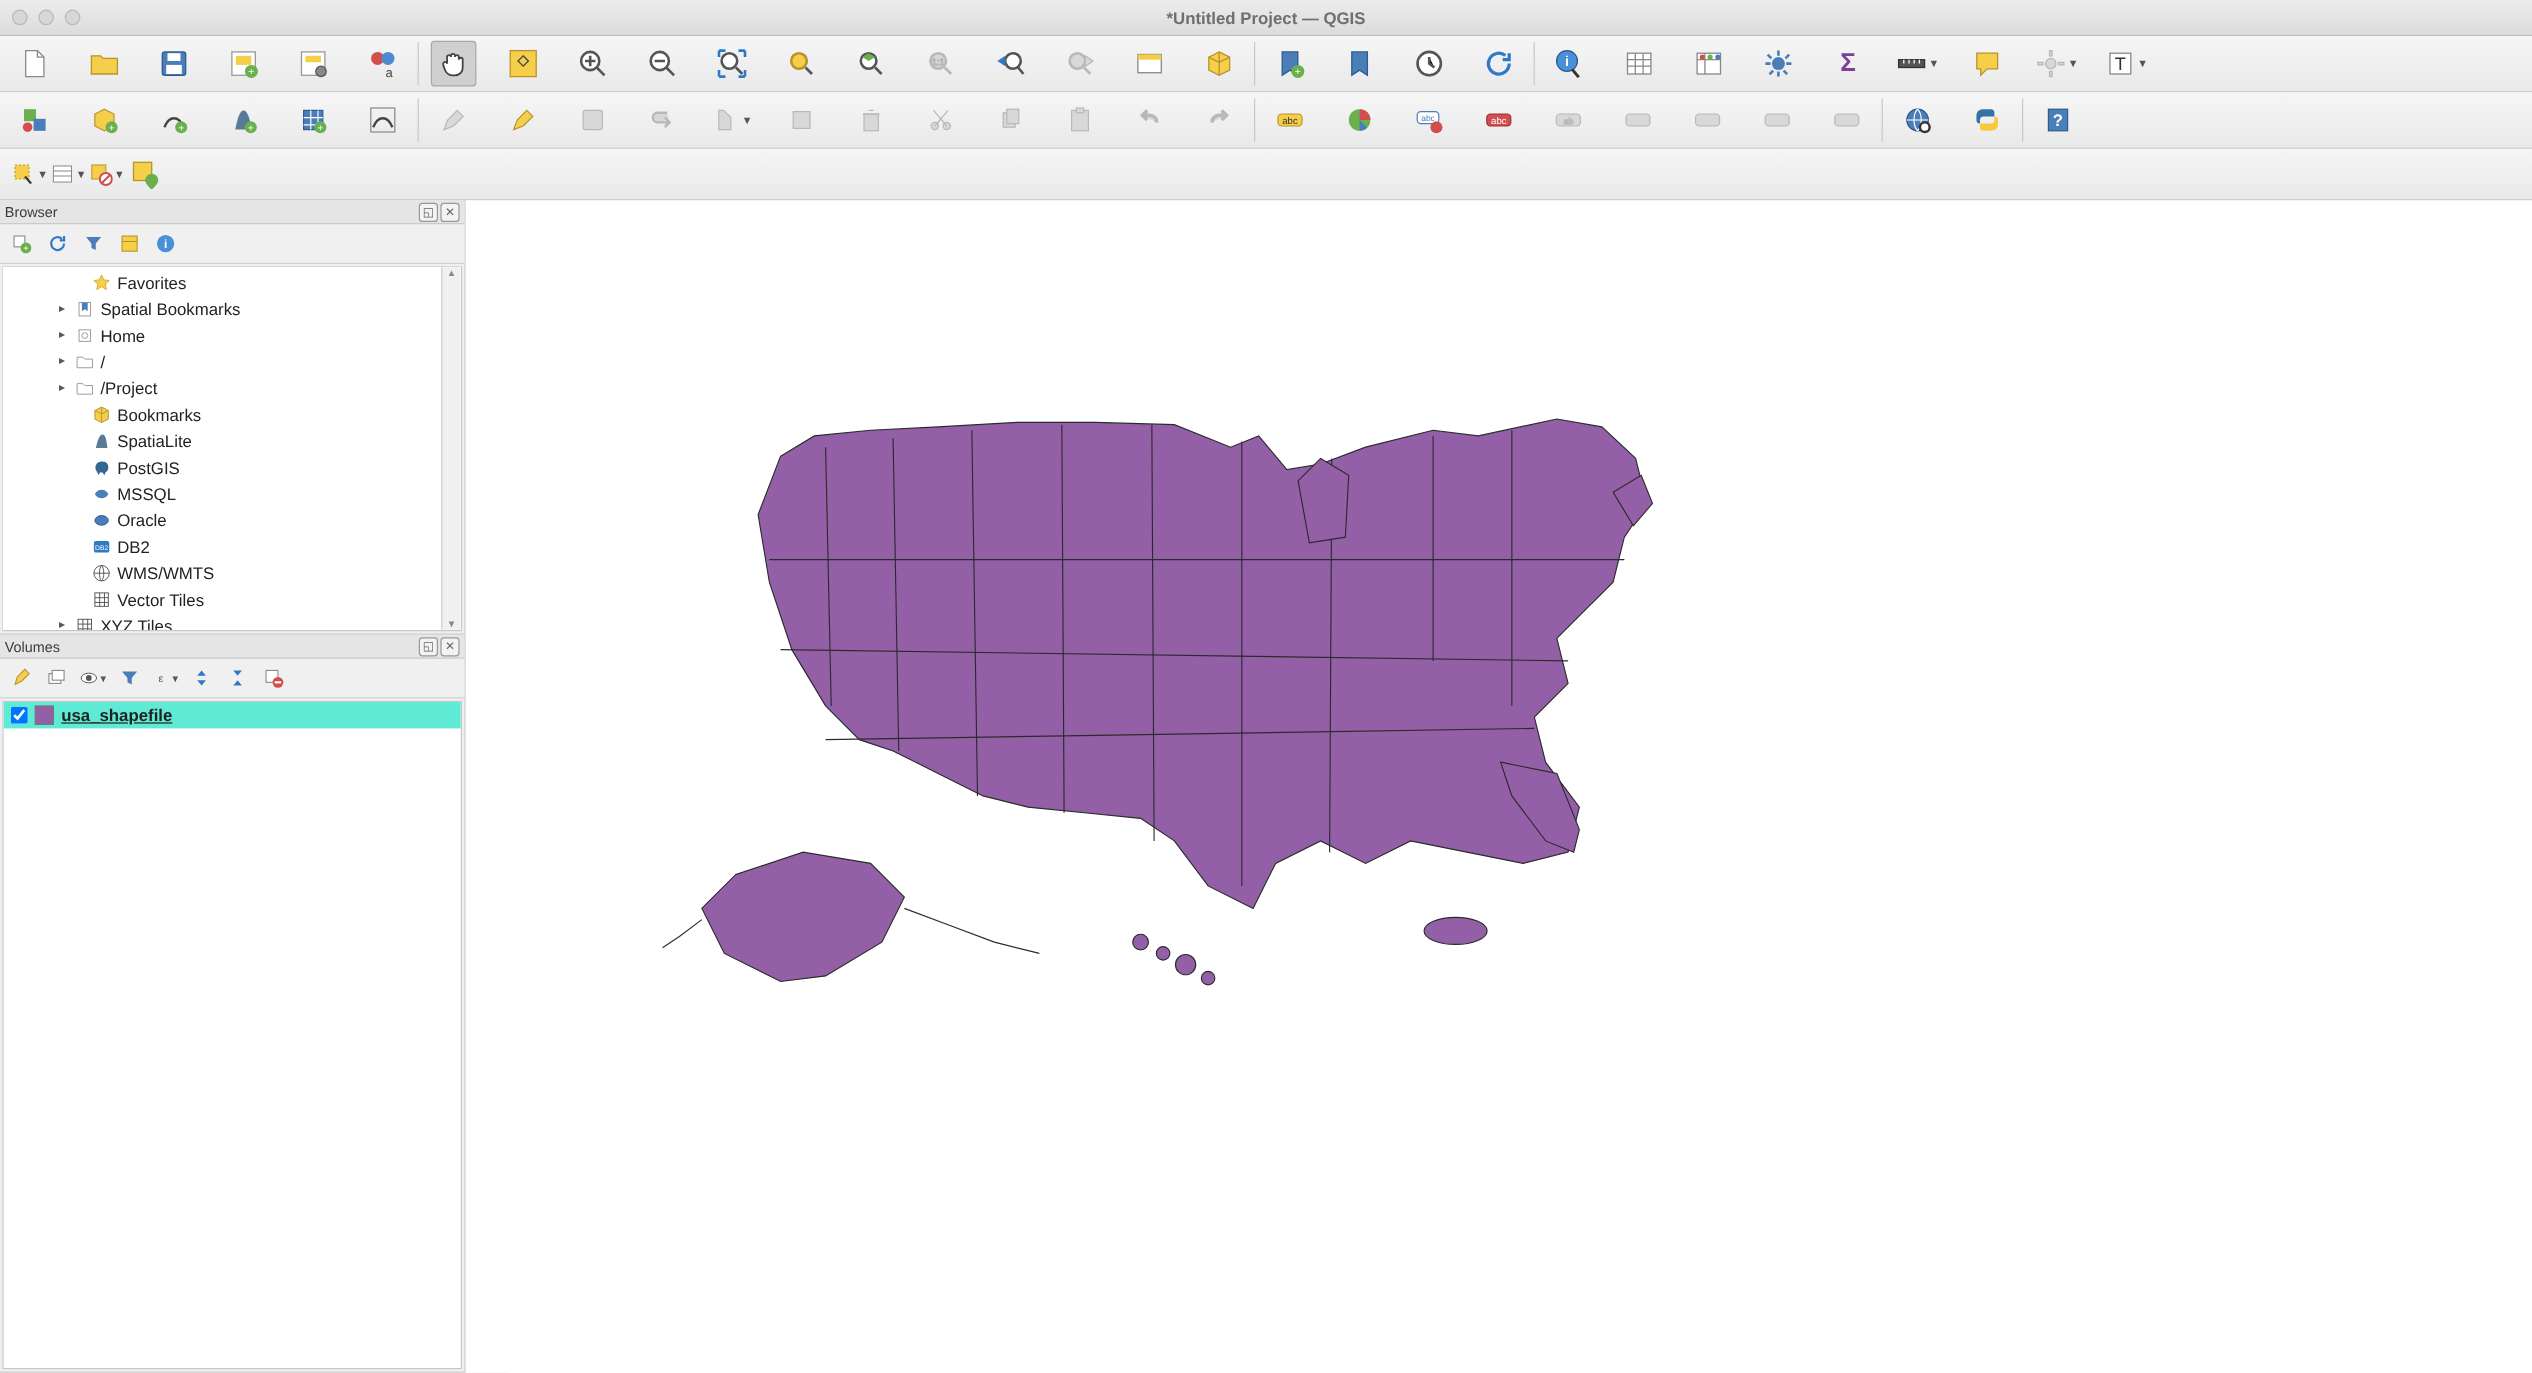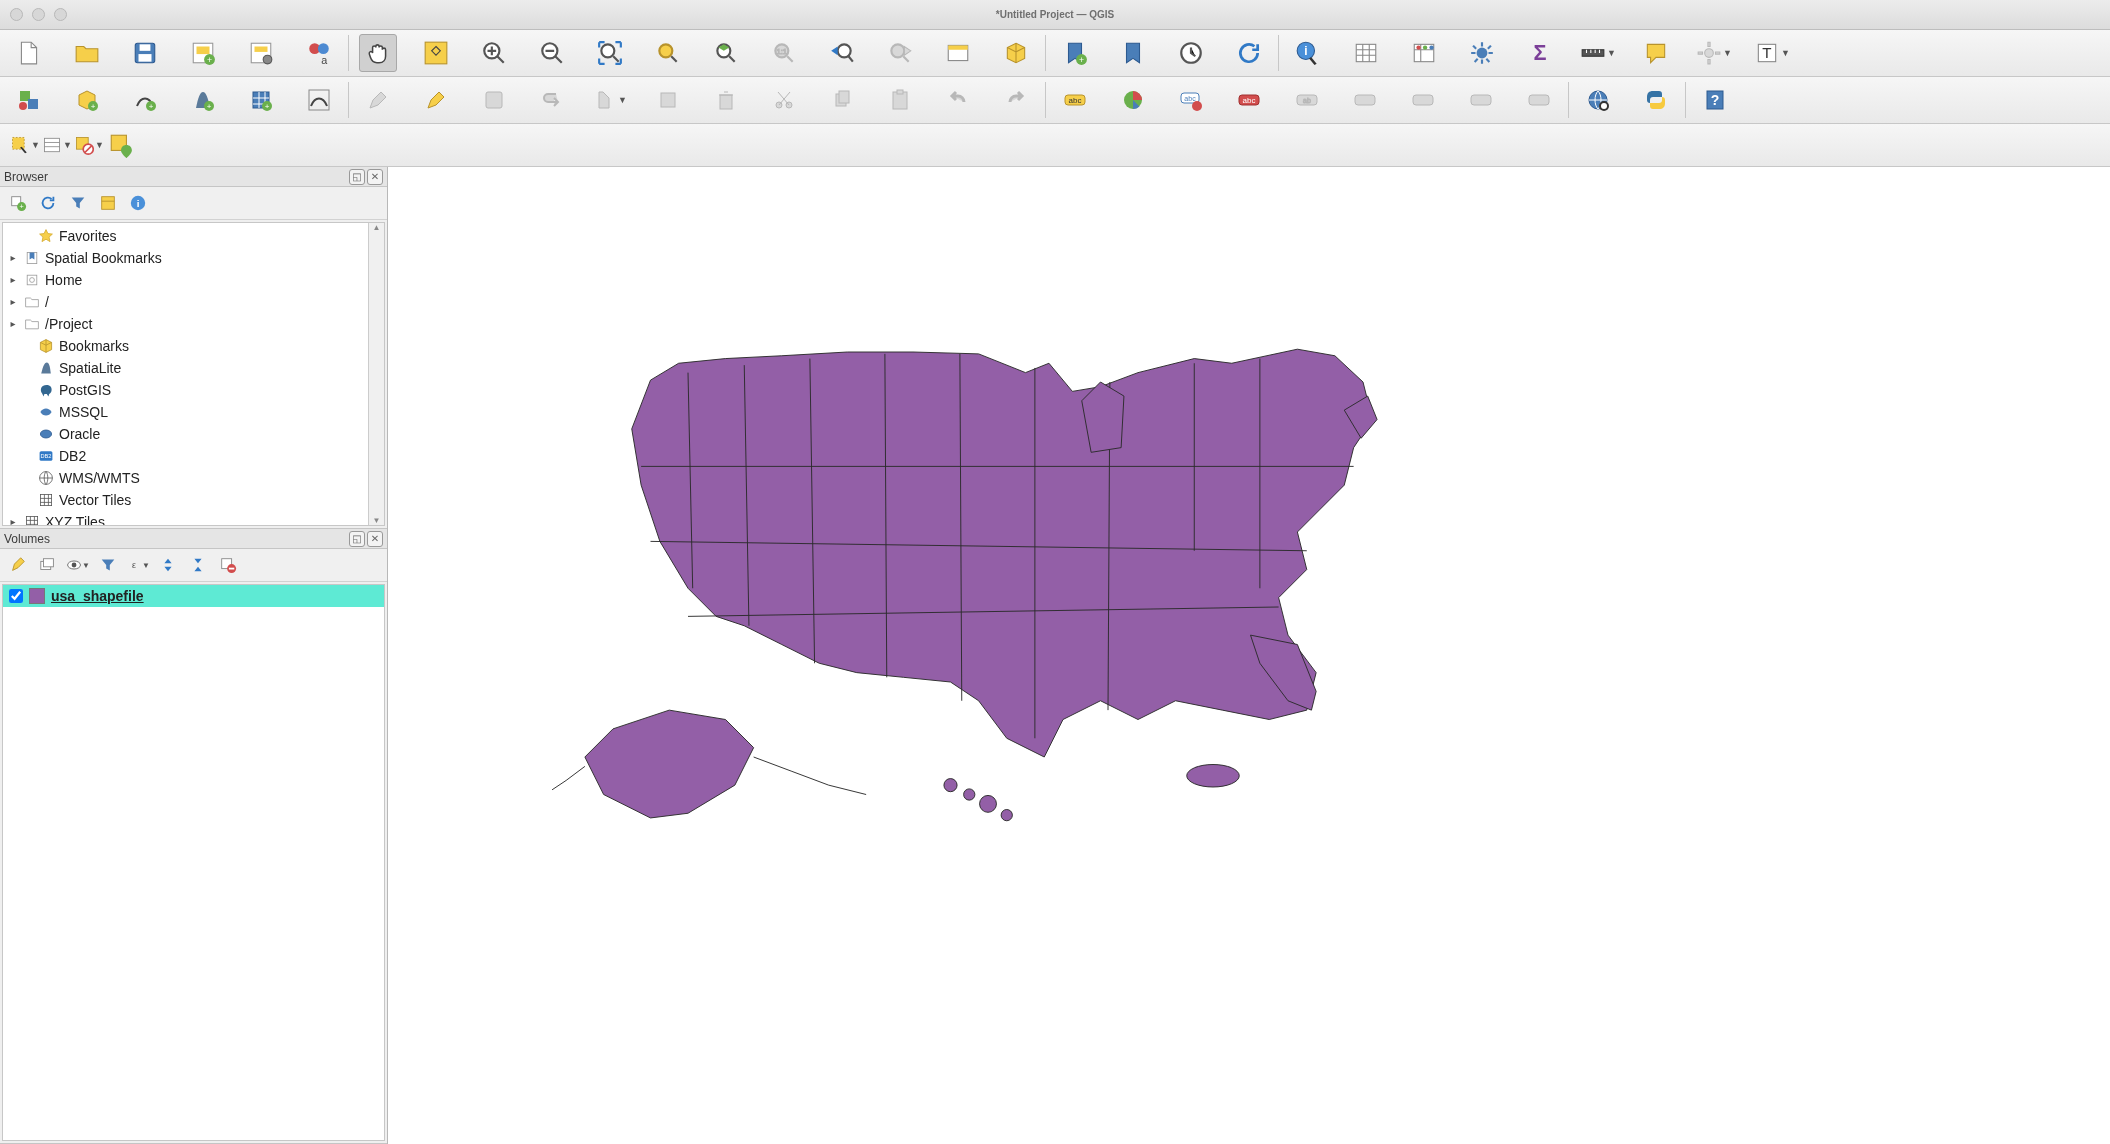--- a/index.html
+++ b/index.html
@@ -24,21 +24,21 @@
     padding: 0 10px;
     position: relative;
   }
   .traffic { display:flex; gap:9px; margin-right:12px;}
   .traffic span {
     width:13px;height:13px;border-radius:50%;
     background:#d7d7d7;border:1px solid #b8b8b8;
   }
   .titlebar-title {
     position:absolute; left:0; right:0; text-align:center;
-    color:#6f6f6f; font-weight:600; font-size:10px;
+    color:#6f6f6f; font-weight:600; font-size:14px;
     pointer-events:none;
   }
   
   .toolbar {
     display:flex; align-items:center; gap:2px;
     padding:4px 6px;
     background: linear-gradient(#f6f6f6,#e9e9e9);
     border-bottom:1px solid #c7c7c7;
     flex-wrap:nowrap;
   }
@@ -71,21 +71,21 @@
   .panel-header .winbtns { display:flex; gap:2px;}
   .panel-header .winbtns span {
     width:16px;height:16px; border:1px solid #999; border-radius:3px; display:flex;align-items:center;justify-content:center;
     font-size:10px; color:#666; background:#f3f3f3;
   }
   .panel-toolbar { display:flex; gap:6px; padding:4px 6px; border-bottom:1px solid #d2d2d2; background:#f0f0f0;}
   .panel-toolbar .pbtn { width:24px;height:24px; display:flex;align-items:center;justify-content:center;}
   .panel-toolbar .pbtn svg{width:18px;height:18px;}
   .panel-body { flex:1; overflow:auto; background:#fff; border:1px solid #c7c7c7; margin:2px; position:relative;}
   
-  .tree { list-style:none; font-size:14px; padding:2px 0;}
+  .tree { list-style:none; font-size:14px; padding:2px 0;margin-left:39px;}
   .tree li { display:flex; align-items:center; gap:4px; padding:1px 4px; line-height:20px; white-space:nowrap;}
   .tree li .tw { width:12px; text-align:center; color:#555; font-size:10px;}
   .tree li .ic { width:18px; height:18px; display:flex; align-items:center; justify-content:center;}
   .tree li .ic svg { width:16px;height:16px;}
   .tree li.nested { padding-left:18px;}
   .scrollbar-stub { position:absolute; right:0; top:0; bottom:0; width:16px; background:#f0f0f0; border-left:1px solid #ccc;}
   .scrollbar-stub::before{content:"▲";position:absolute;top:0;left:0;right:0;text-align:center;font-size:8px;color:#888;}
   .scrollbar-stub::after{content:"▼";position:absolute;bottom:0;left:0;right:0;text-align:center;font-size:8px;color:#888;}
   
   .layer-row { display:flex; align-items:center; gap:6px; padding:3px 6px; font-size:14px; background:#5eead4;}

